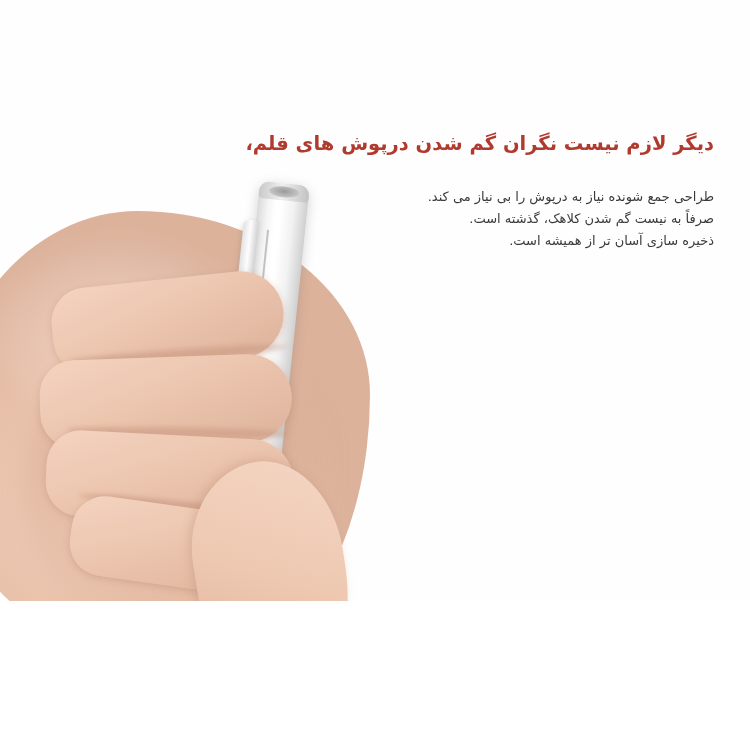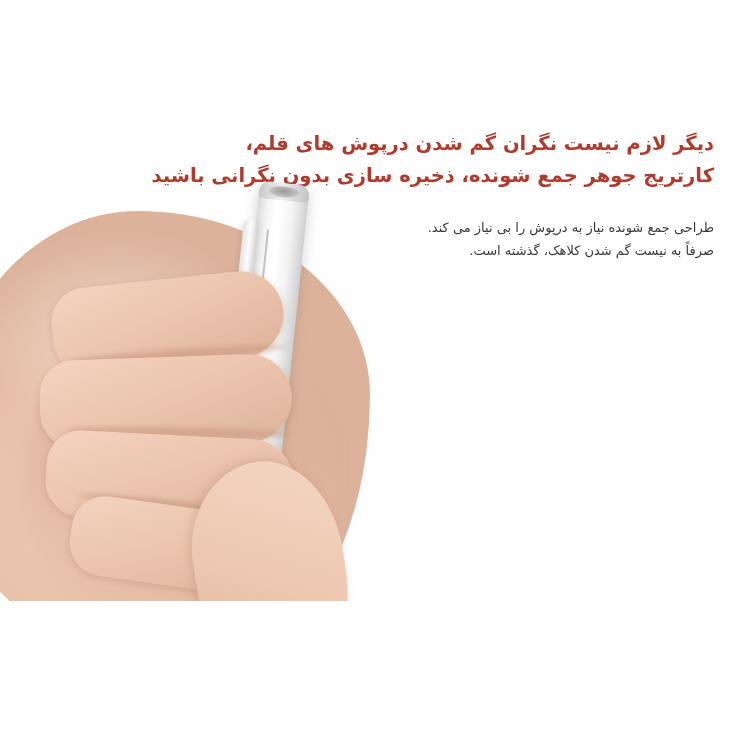--- a/index.html
+++ b/index.html
@@ -193,25 +193,25 @@
   }
 </style>
 </head>
 <body>
 
 <div class="canvas">
 
   <div class="copy-block">
     <div class="headline">
       <span class="line">دیگر لازم نیست نگران گم شدن درپوش های قلم،</span>
-      <span class="line">کارتریج جوهر جمع شونده، ذخیره سازی بدون نگرانی باشید</span>
     </div>
     <div class="body-copy">
       <span class="line">طراحی جمع شونده نیاز به درپوش را بی نیاز می کند.</span>
       <span class="line">صرفاً به نیست گم شدن کلاهک، گذشته است.</span>
+      <span class="line">ذخیره سازی آسان تر از همیشه است.</span>
     </div>
   </div>
 
   <div class="photo">
     <div class="hand"></div>
     <div class="palm-shadow"></div>
 
     <div class="pen">
       <div class="pen-barrel"></div>
       <div class="pen-highlight"></div>

